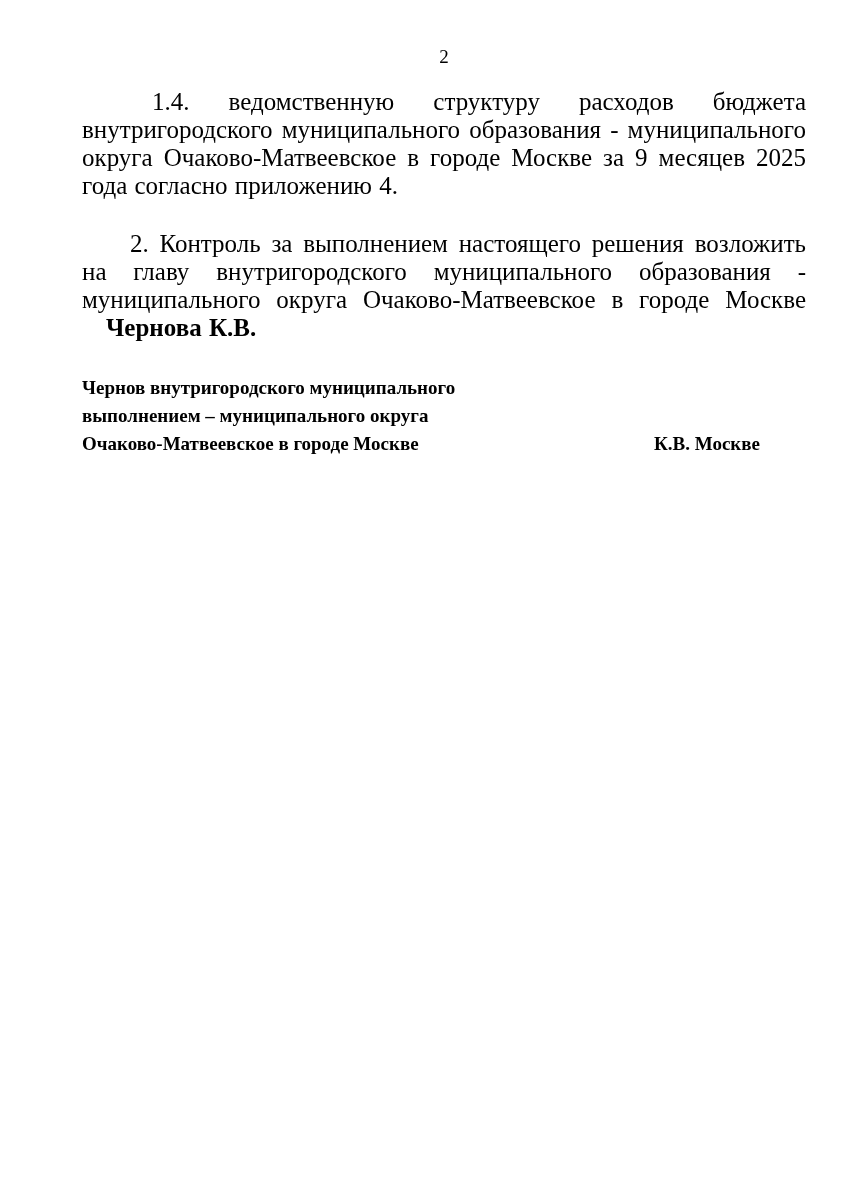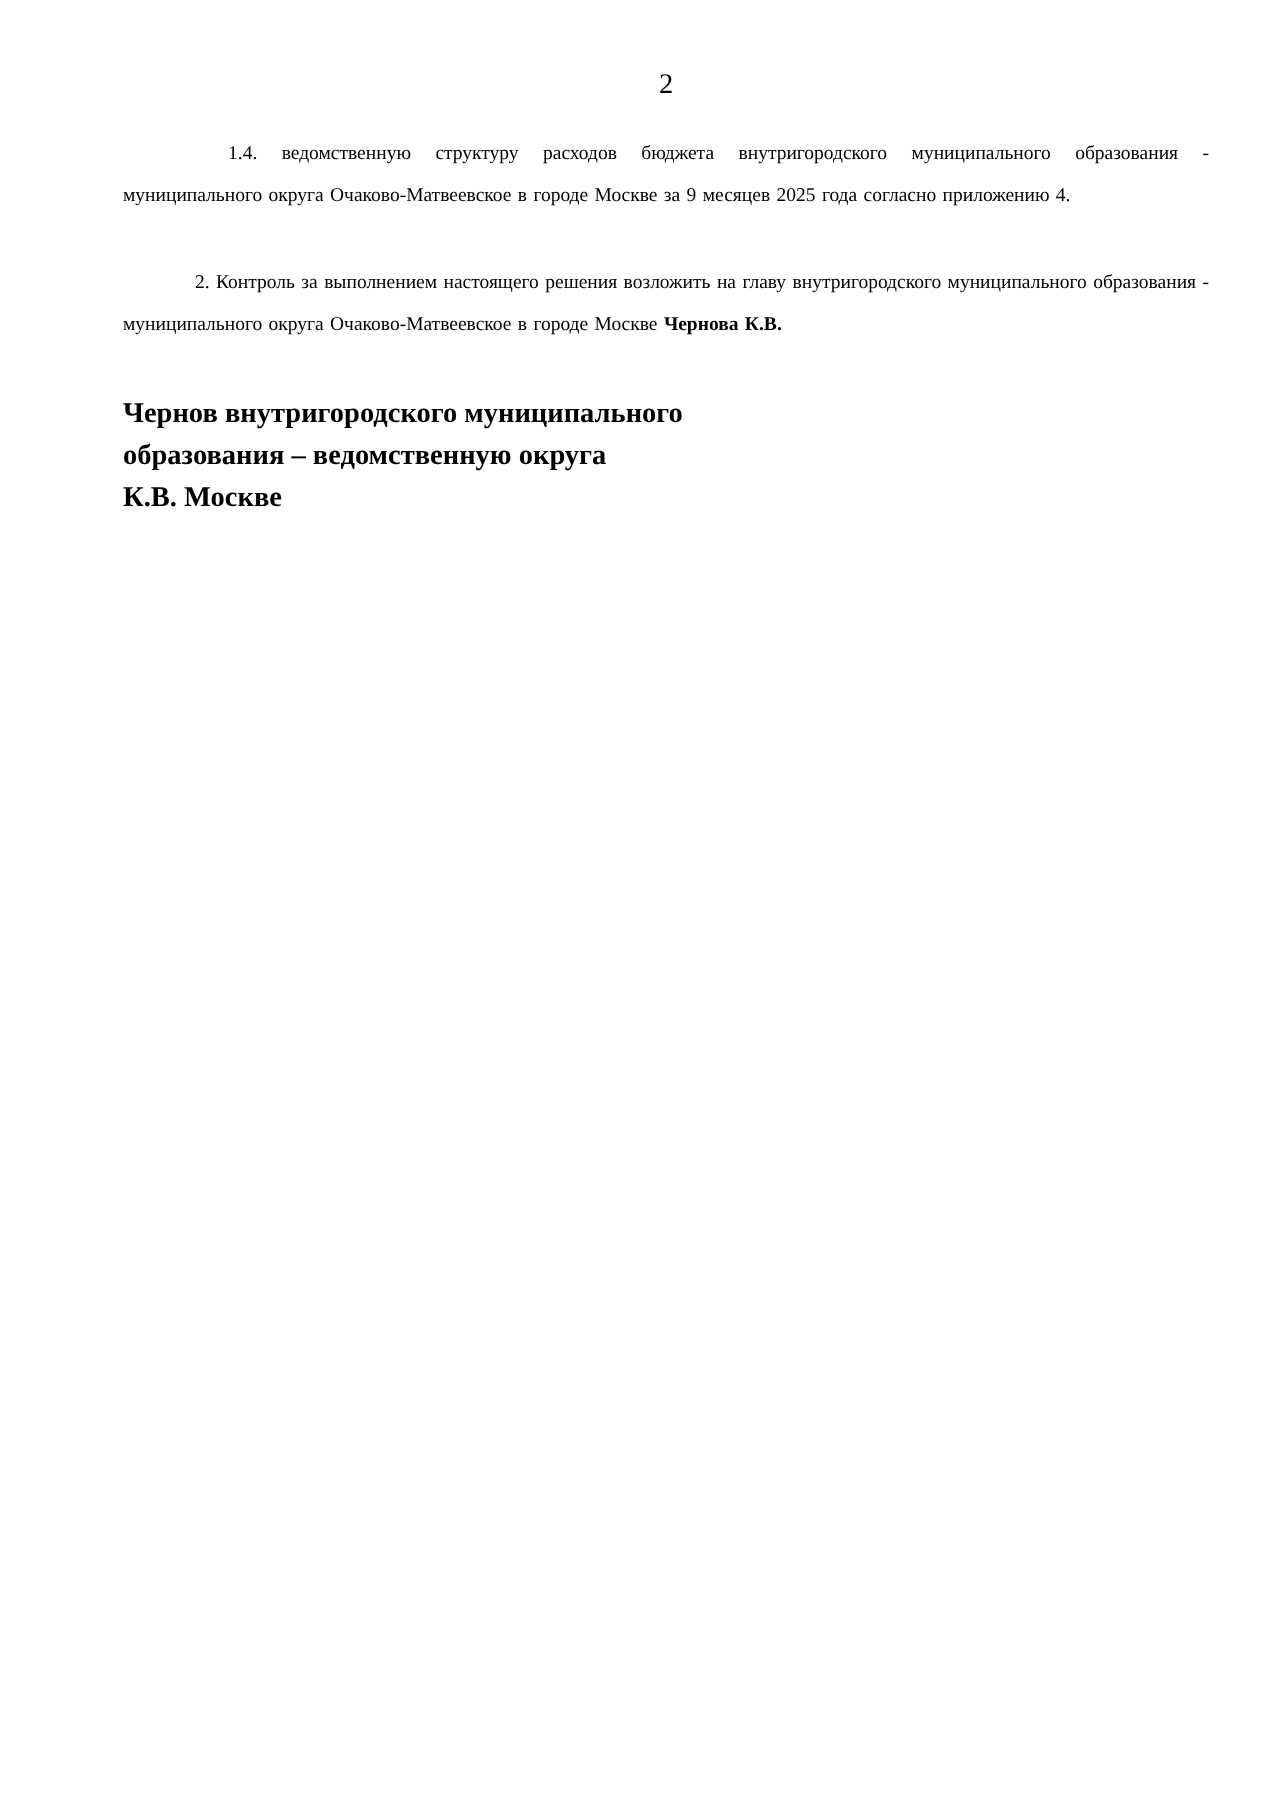--- a/index.html
+++ b/index.html
@@ -17,29 +17,29 @@
     padding: 44px 42px 40px 82px;
     overflow: hidden;
   }
   .page-number {
     text-align: center;
     font-size: 19px;
     line-height: 26px;
     margin-bottom: 18px;
   }
   .para {
-    font-size: 13px;
+    font-size: 25px;
     line-height: 28px;
     text-align: justify;
     text-align-last: left;
     word-spacing: 1px;
   }
   .para-1 { text-indent: 70px; }
   .para-2 { text-indent: 48px; margin-top: 30px; }
-  .bold { font-weight: bold; }
+  .bold { font-weight: bold; margin-left: 24px; }
   .signature {
     margin-top: 32px;
     font-size: 19px;
     line-height: 28px;
     font-weight: bold;
   }
   .sig-line { white-space: nowrap; }
   .sig-last {
     display: flex;
     justify-content: space-between;
@@ -53,19 +53,20 @@
 <div class="page">
 
   <div class="page-number">2</div>
 
   <p class="para para-1">1.4. ведомственную структуру расходов бюджета внутригородского муниципального образования - муниципального округа Очаково-Матвеевское в городе Москве за 9 месяцев 2025 года согласно приложению 4.</p>
 
   <p class="para para-2"><span>2. Контроль за выполнением настоящего решения возложить на главу внутригородского муниципального образования - муниципального округа Очаково-Матвеевское в городе Москве </span><span class="bold">Чернова К.В.</span></p>
 
   <div class="signature">
     <div class="sig-line">Чернов внутригородского муниципального</div>
-    <div class="sig-line">образования – ведомственную округа</div>
+    <div class="sig-line">выполнением – муниципального округа</div>
     <div class="sig-last">
+      <span class="sig-line">Очаково-Матвеевское в городе Москве</span>
       <span class="sig-line">К.В. Москве</span>
     </div>
   </div>
 
 </div>
 
 </body></html>

